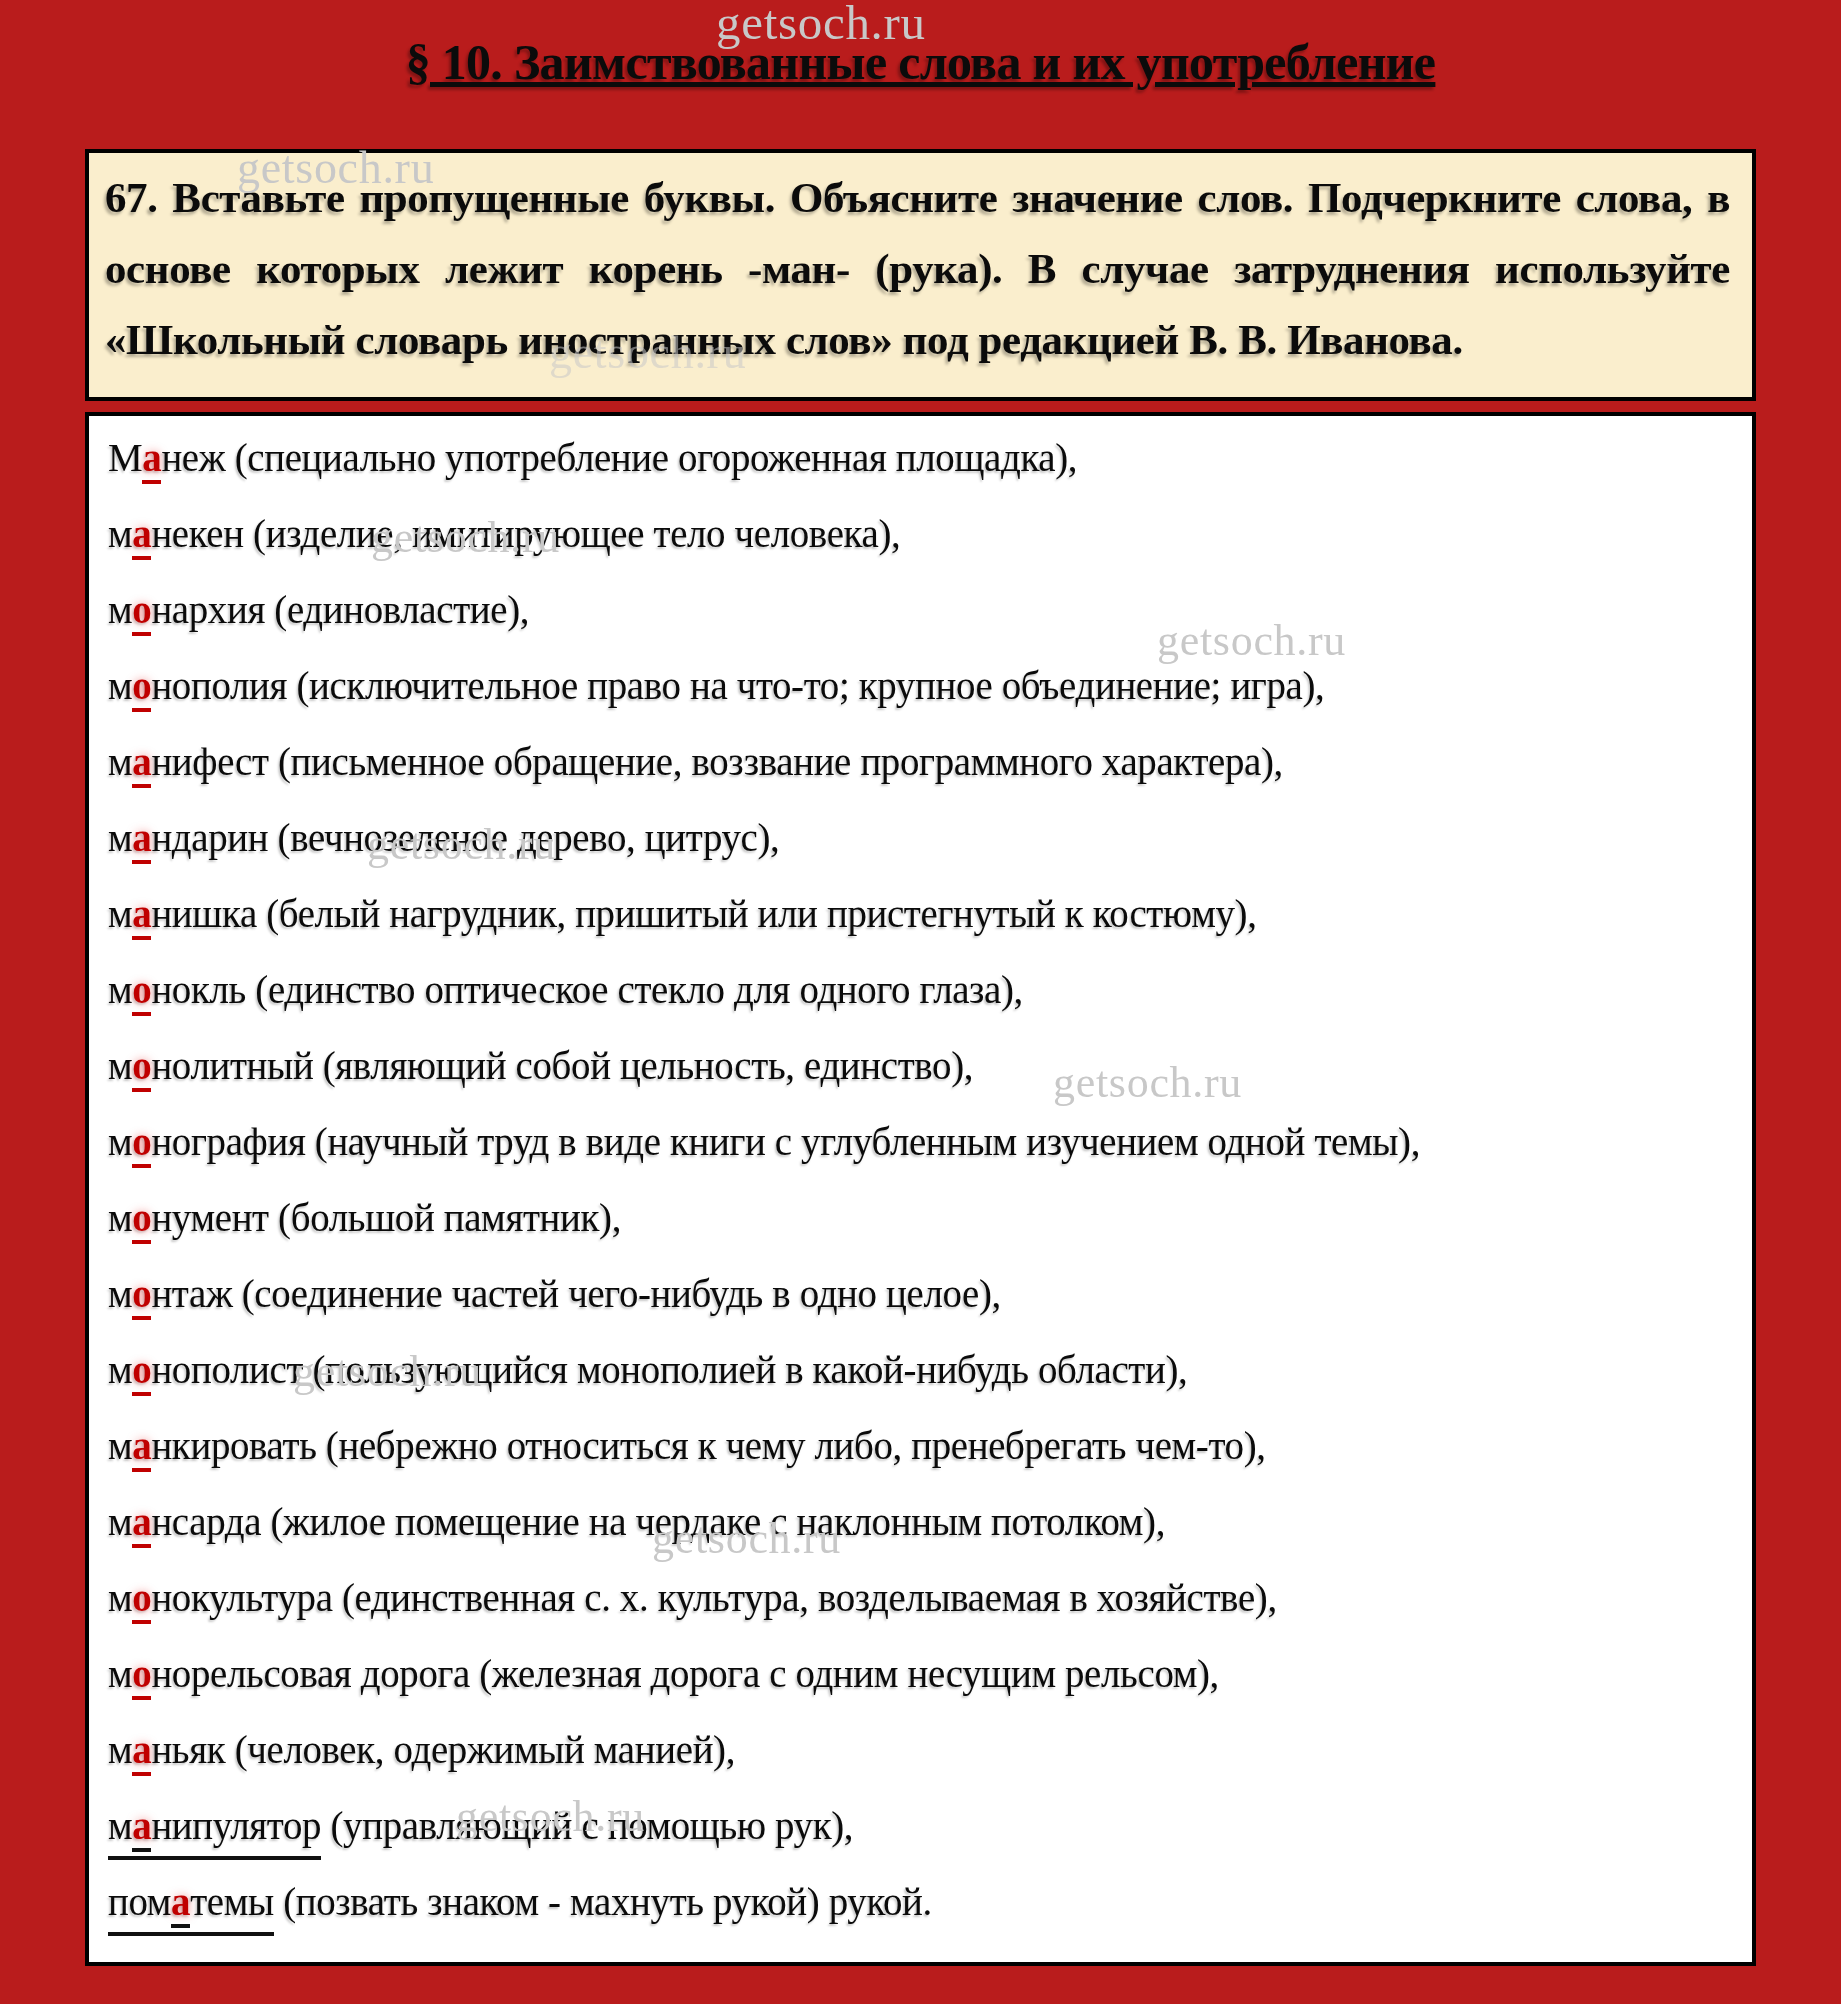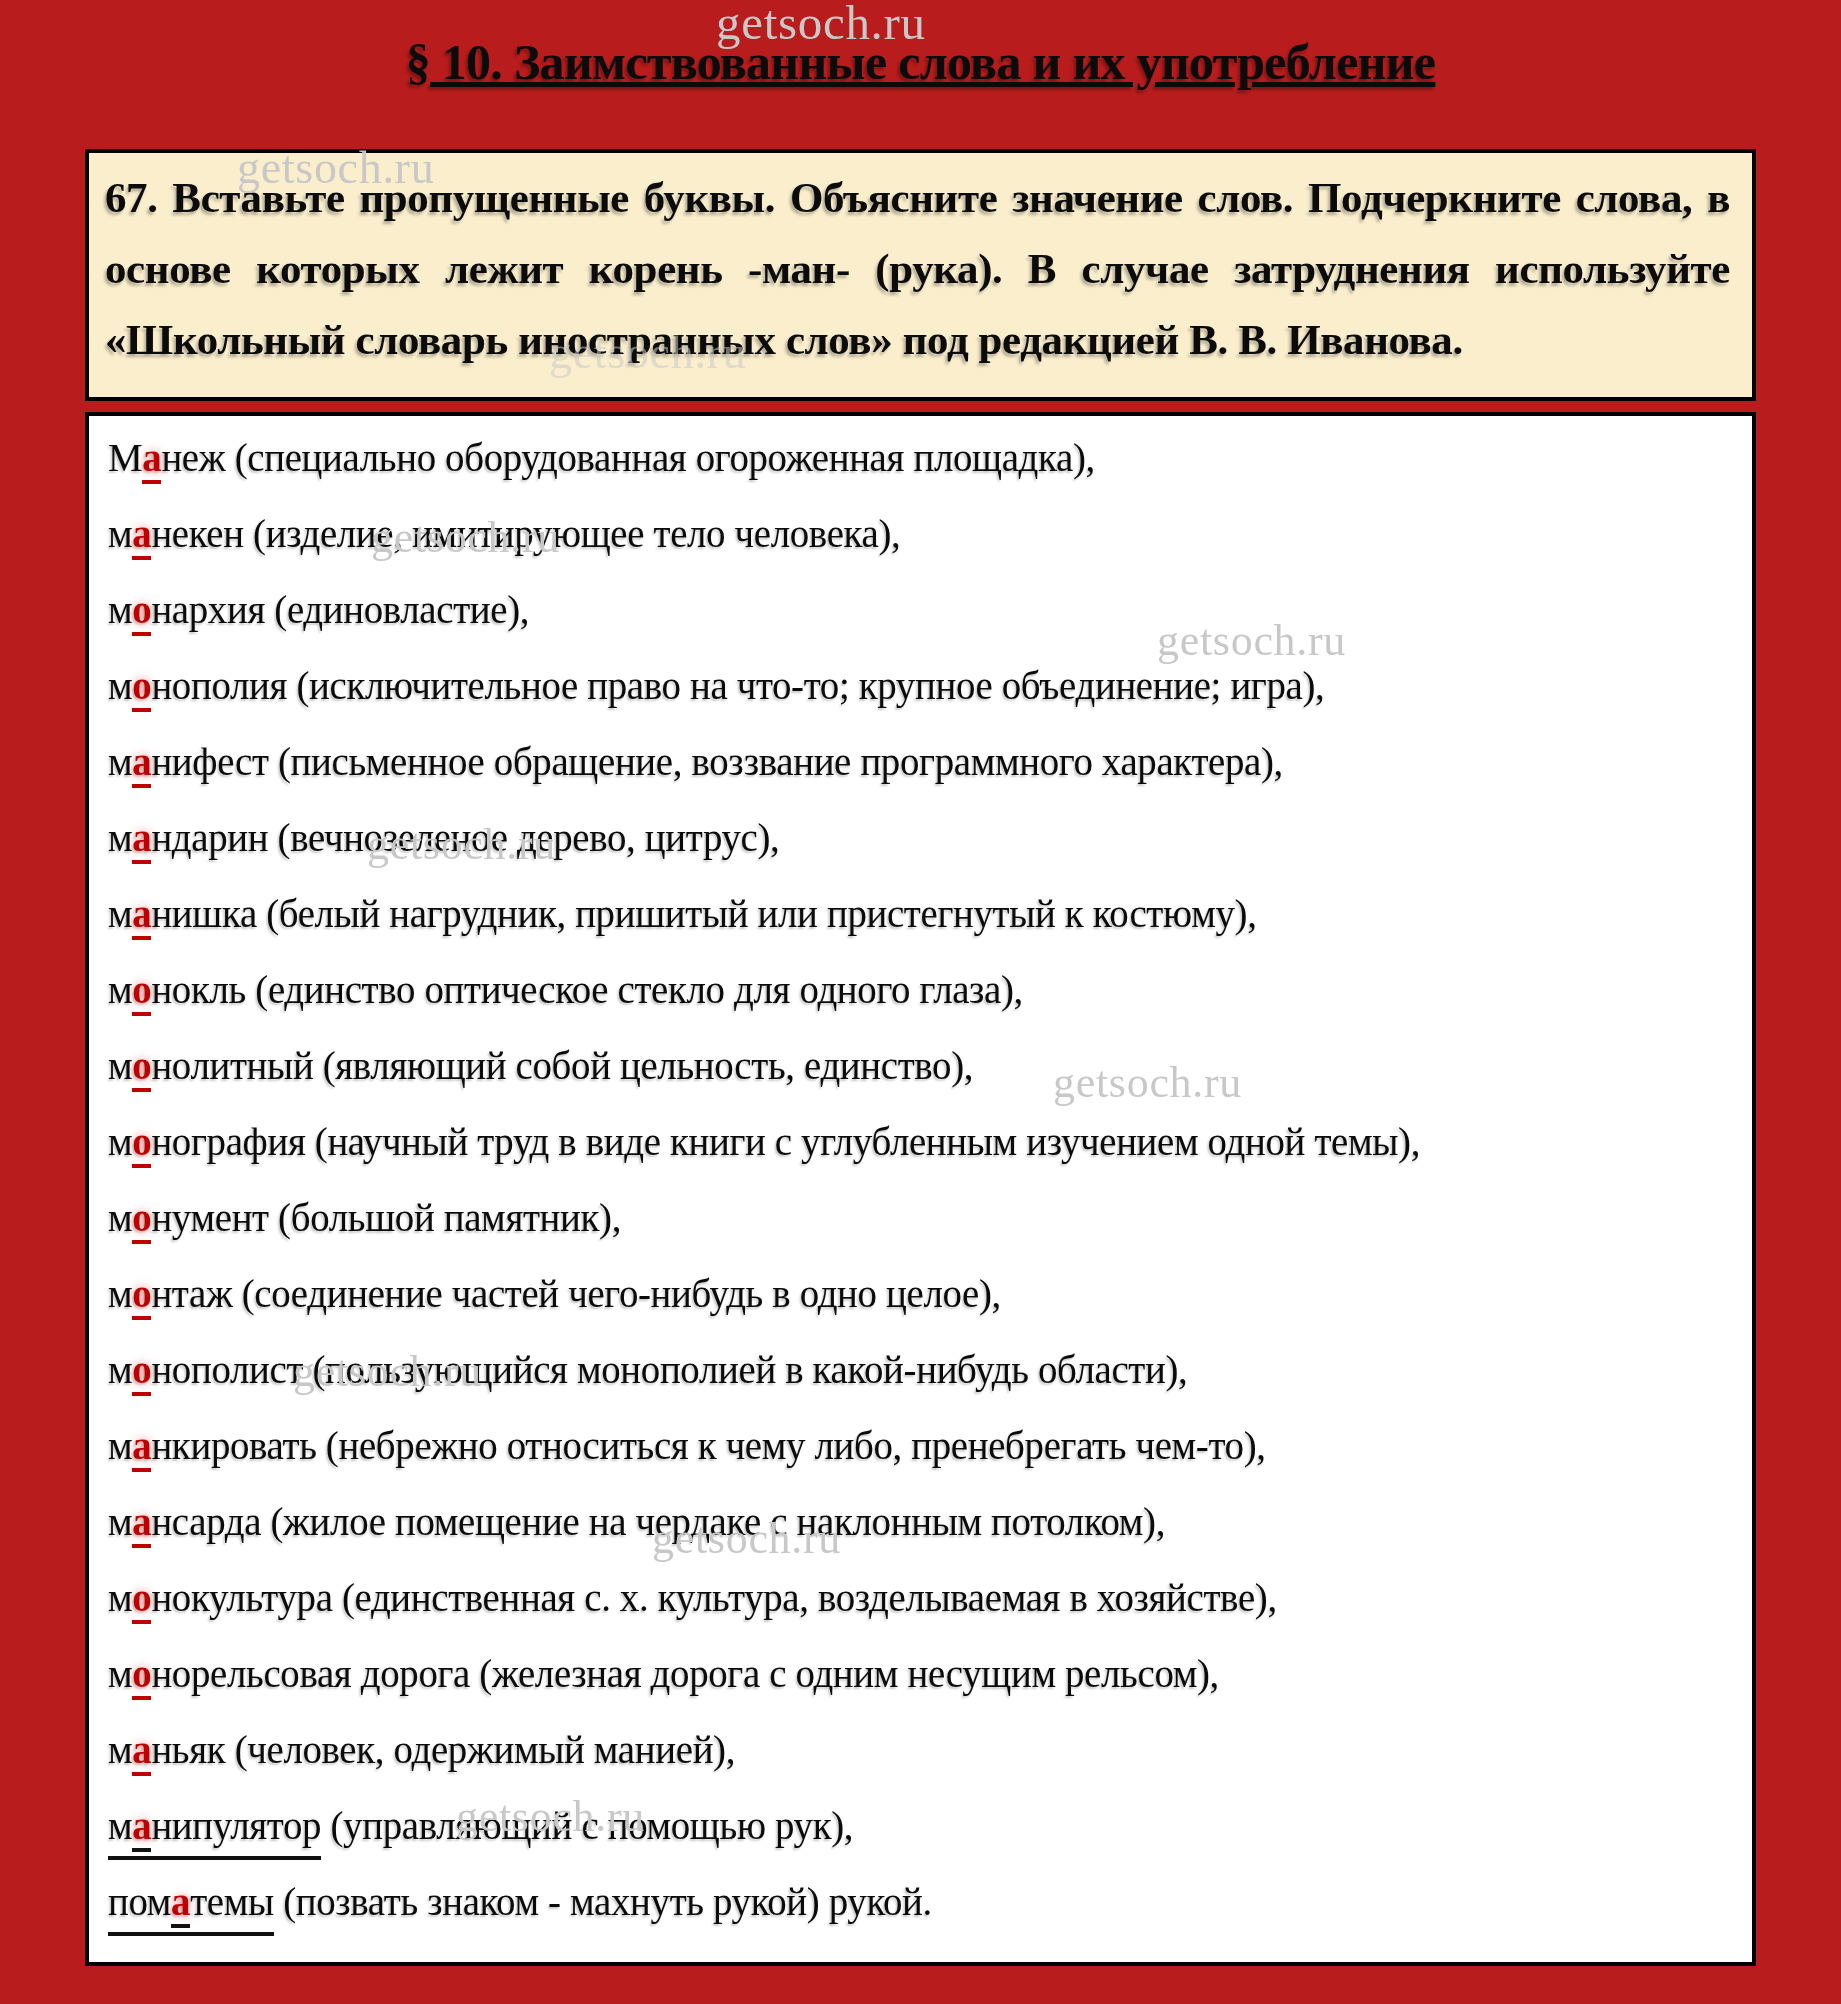--- a/index.html
+++ b/index.html
@@ -111,21 +111,21 @@
 
   <h1 class="page-title">§ 10. Заимствованные слова и их употребление</h1>
 
   <div class="task-box">
     <div class="task-line">67. Вставьте пропущенные буквы. Объясните значение слов. Подчеркните слова, в</div>
     <div class="task-line">основе которых лежит корень -ман- (рука). В случае затруднения используйте</div>
     <div class="task-line last">«Школьный словарь иностранных слов» под редакцией В. В. Иванова.</div>
   </div>
 
   <div class="answer-box">
-  <div class="entry"><span class="word"><span class="wp prefix">М</span><span class="red-letter">а</span><span class="wp suffix">неж</span></span><span class="definition"> (специально оборудованная огороженная площадка),</span></div>
+  <div class="entry"><span class="word"><span class="wp prefix">М</span><span class="red-letter">а</span><span class="wp suffix">неж</span></span><span class="definition"> (специально употребление огороженная площадка),</span></div>
 
   <div class="entry"><span class="word"><span class="wp prefix">м</span><span class="red-letter">а</span><span class="wp suffix">некен</span></span><span class="definition"> (изделие, имитирующее тело человека),</span></div>
 
   <div class="entry"><span class="word"><span class="wp prefix">м</span><span class="red-letter">о</span><span class="wp suffix">нархия</span></span><span class="definition"> (единовластие),</span></div>
 
   <div class="entry"><span class="word"><span class="wp prefix">м</span><span class="red-letter">о</span><span class="wp suffix">нополия</span></span><span class="definition"> (исключительное право на что-то; крупное объединение; игра),</span></div>
 
   <div class="entry"><span class="word"><span class="wp prefix">м</span><span class="red-letter">а</span><span class="wp suffix">нифест</span></span><span class="definition"> (письменное обращение, воззвание программного характера),</span></div>
 
   <div class="entry"><span class="word"><span class="wp prefix">м</span><span class="red-letter">а</span><span class="wp suffix">ндарин</span></span><span class="definition"> (вечнозеленое дерево, цитрус),</span></div>

